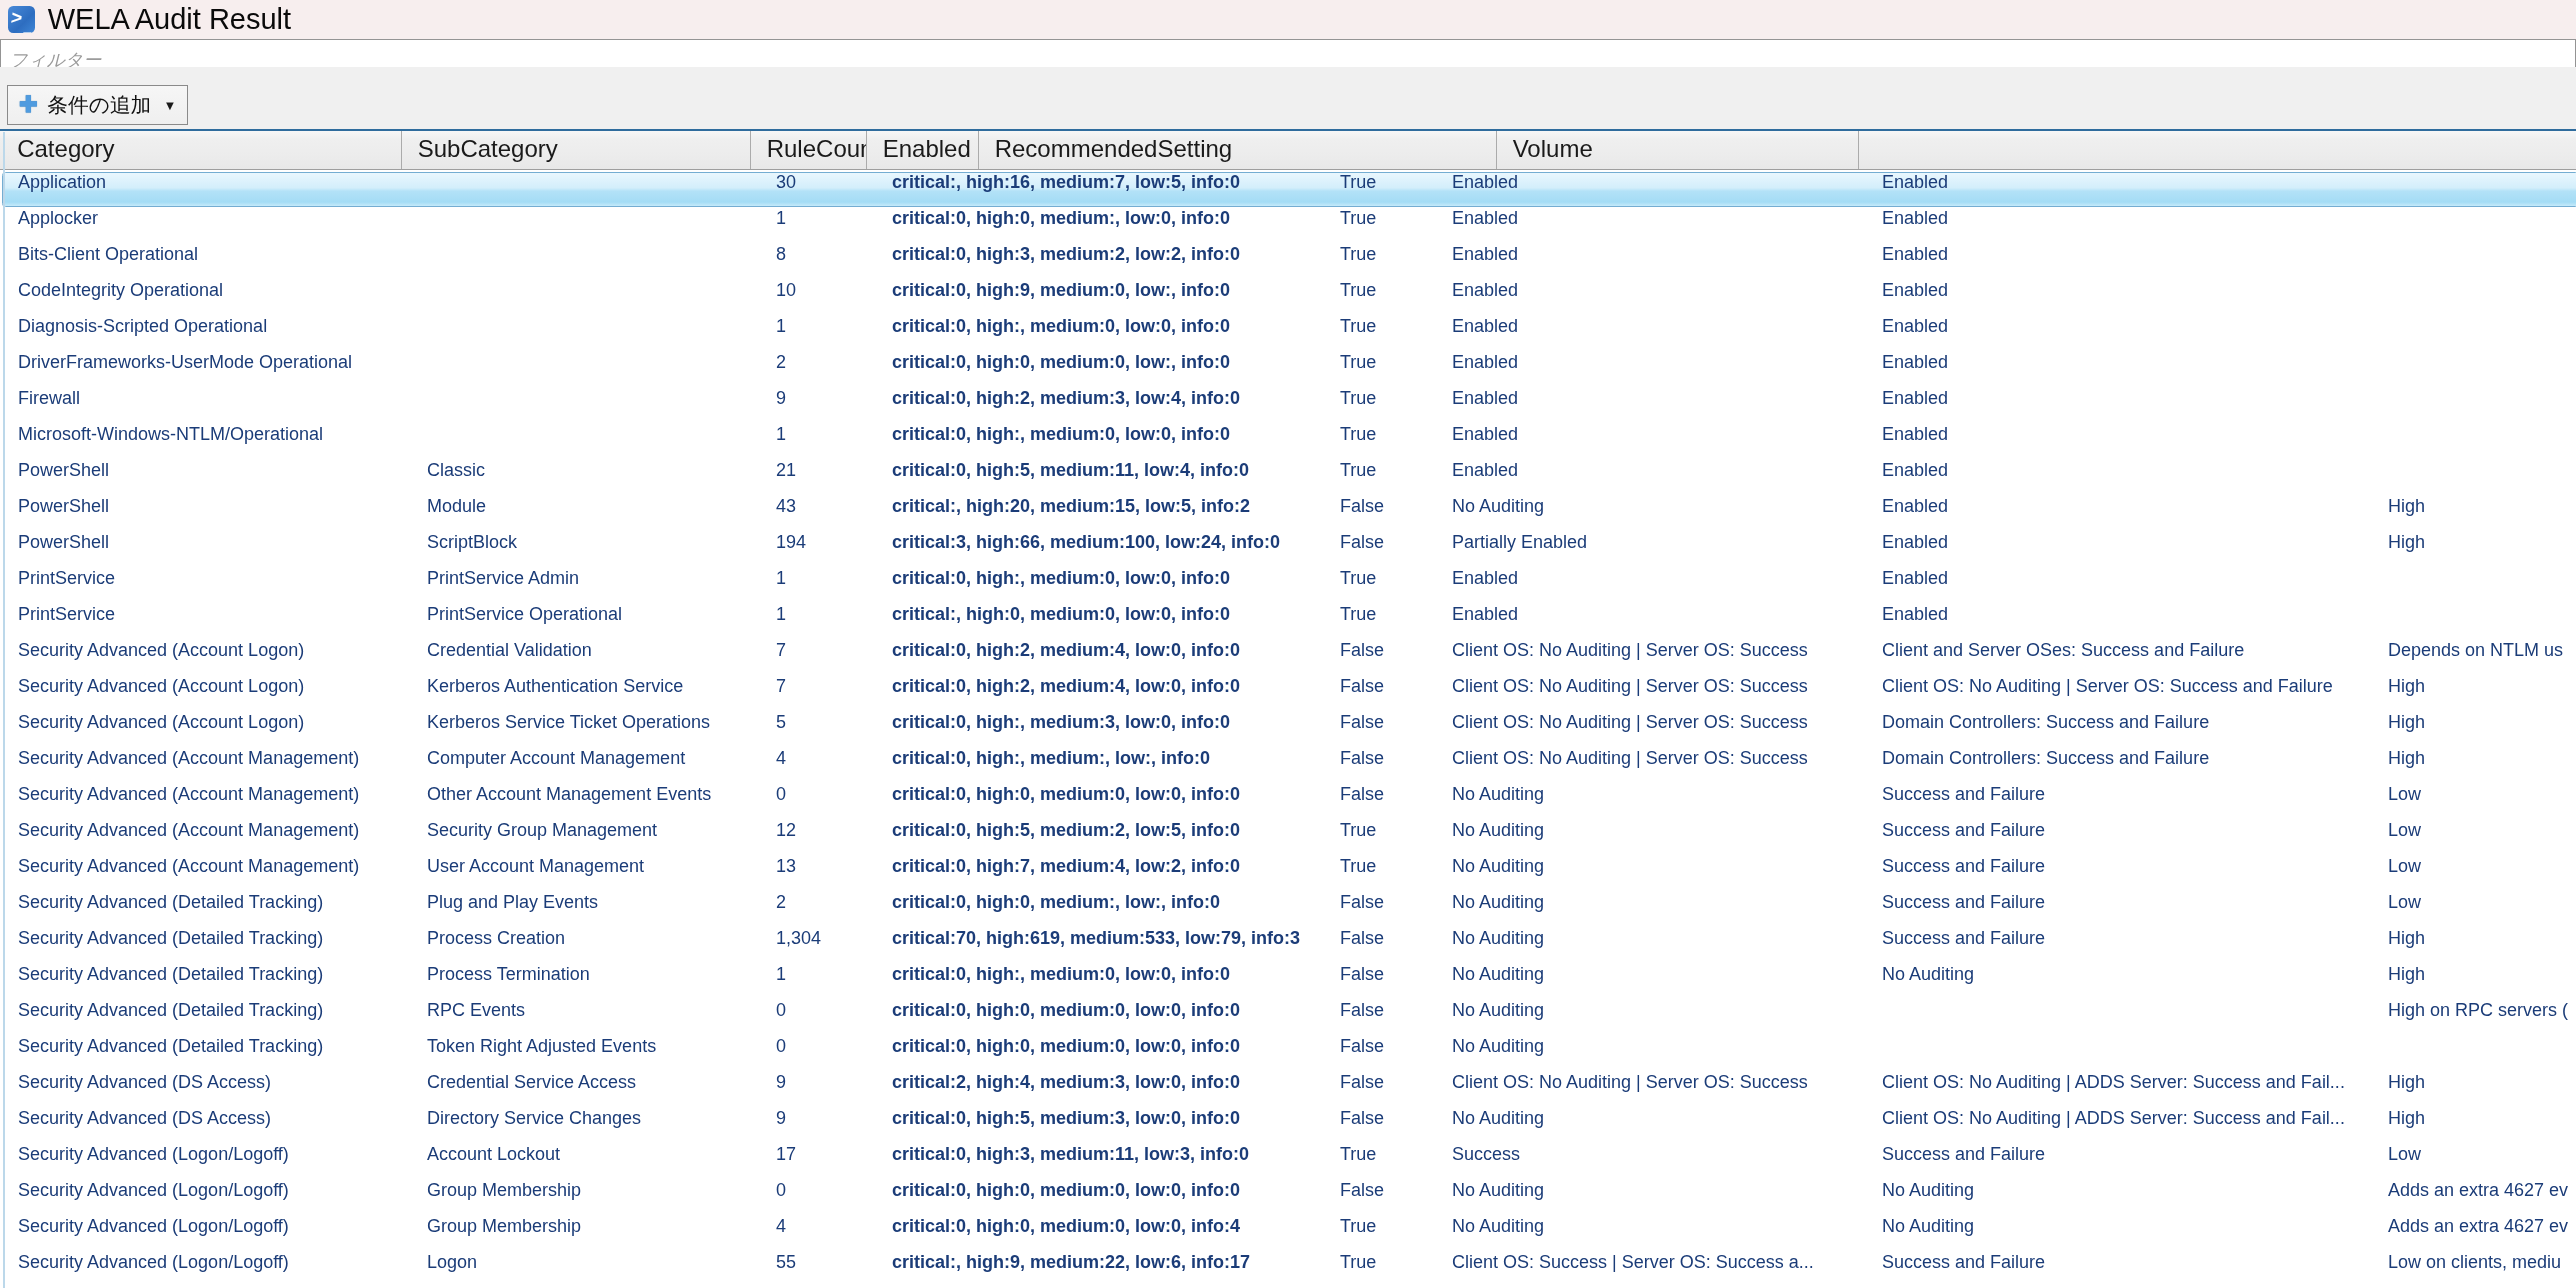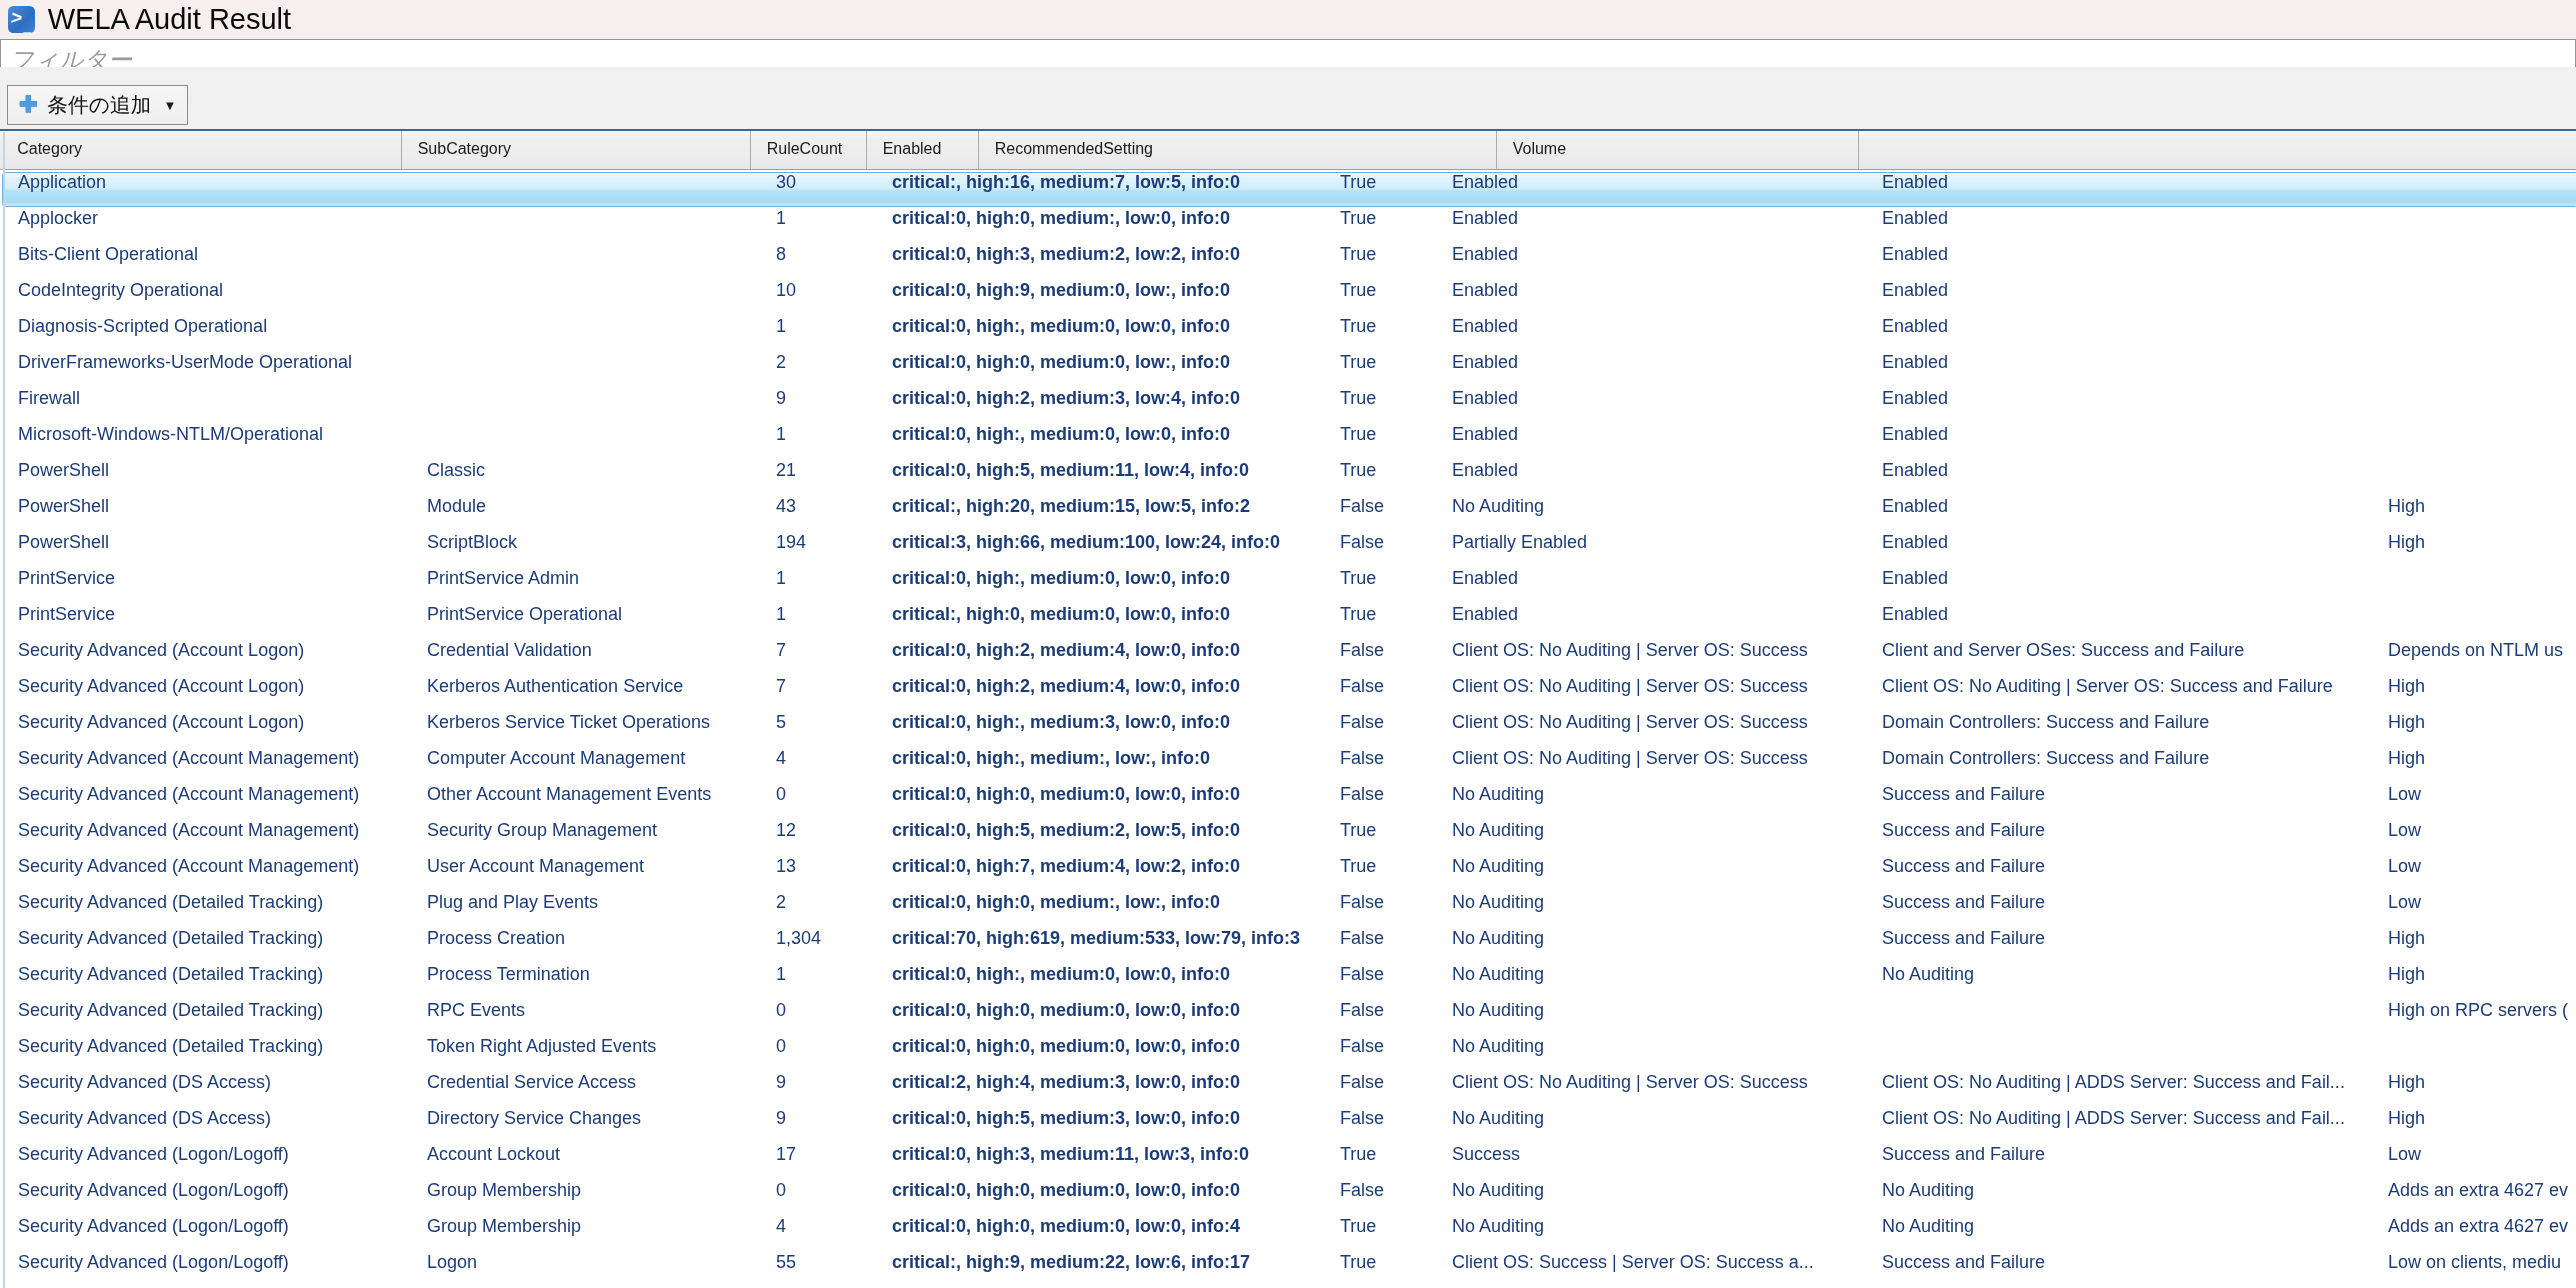--- a/index.html
+++ b/index.html
@@ -25,21 +25,21 @@
   }
   .ps-icon .ps-us{
     position:absolute;right:3.4px;bottom:-0.9px;color:#ffffff;
     font-size:13.8px;font-weight:bold;
   }
   .title{margin-left:13px;font-size:29px;color:#0a0a0a;white-space:nowrap;}
   
   .filter{
     position:absolute;top:39px;left:0;width:100%;height:42px;
     box-sizing:border-box;border:1.7px solid #949494;background:#ffffff;
-    font-size:24px;padding:0 0 0 8.6px;outline:none;
+    font-size:18px;padding:0 0 0 8.6px;outline:none;
     font-family:"Liberation Sans", sans-serif;color:#0369a1;
   }
   .filter::placeholder{font-style:italic;color:#9b9b9b;}
   
   .toolbar{
     position:absolute;top:67px;left:0;width:100%;height:62px;
     background:#f0f0f0;
   }
   .add-btn{
     position:absolute;left:6.9px;top:18px;height:40px;
@@ -64,21 +64,21 @@
     background:#bcd8ea;z-index:6;
   }
   .ghead{
     display:flex;height:38px;padding-left:5.2px;
     background:linear-gradient(180deg,#f7f7f7 0%,#efefef 22%,#ececec 65%,#e8e8e8 100%);
     border-bottom:1.7px solid #9e9e9e;
     box-shadow:0 1.7px 0 #ffffff;
   }
   .hcell{
     box-sizing:border-box;height:100%;line-height:36px;
-    padding-left:15.5px;font-size:16px;color:#1a1a1a;
+    padding-left:15.5px;font-size:24px;color:#1a1a1a;
     border-right:1.7px solid #ababab;white-space:nowrap;overflow:hidden;
     flex:0 0 auto;cursor:default;
   }
   .gbody{position:absolute;top:41px;left:0;right:0;bottom:0;overflow:hidden;}
   .row{
     display:flex;align-items:flex-start;height:36px;padding-left:6px;
     position:relative;
   }
   .row.selected::before{
     content:"";position:absolute;left:1.7px;right:-3.4px;top:0px;bottom:0.9px;

